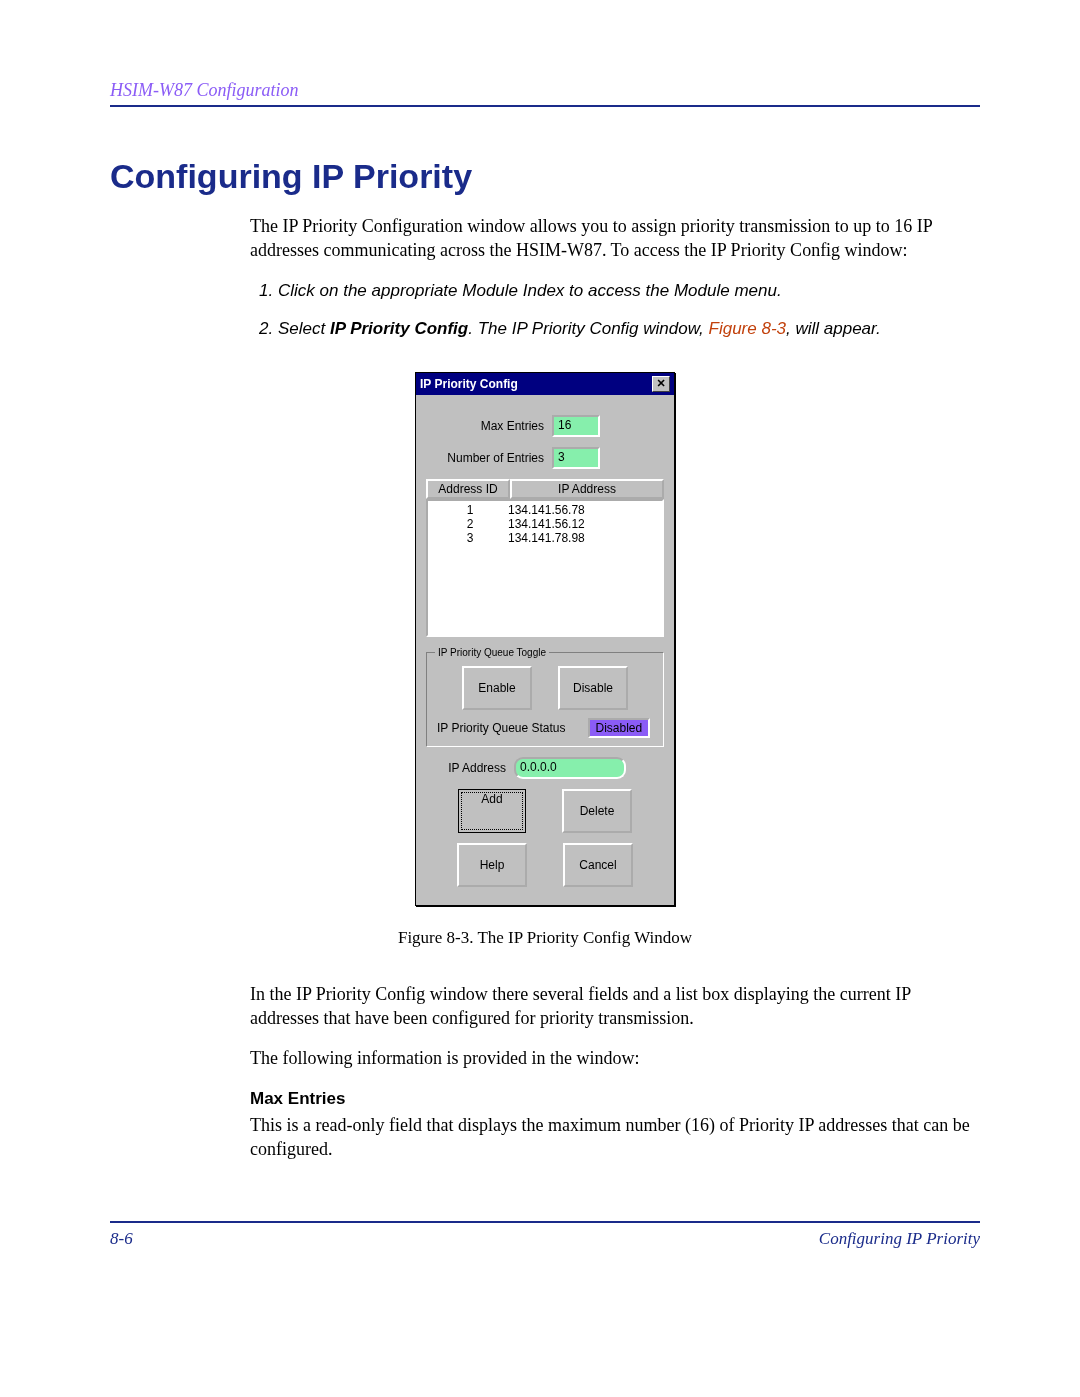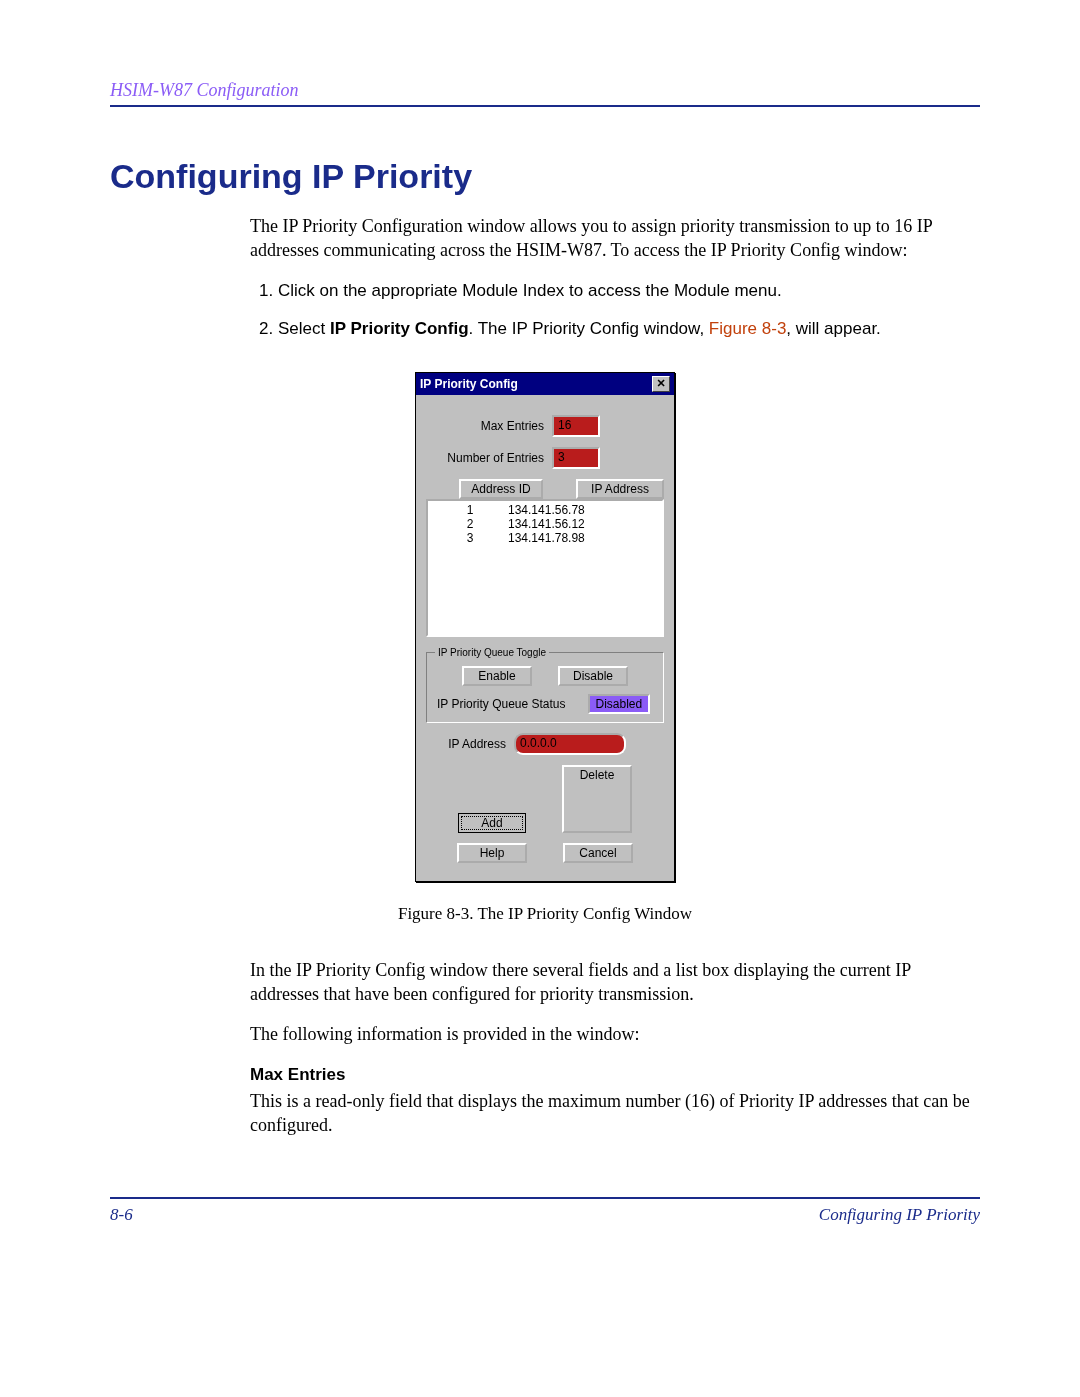--- a/index.html
+++ b/index.html
@@ -35,21 +35,21 @@
     line-height: 1.35;
   }
   .body-text p { margin: 0 0 16px 0; }
   ol.steps {
     margin: 0 0 20px 140px;
     padding-left: 28px;
     font-family: Arial, Helvetica, sans-serif;
     font-size: 17px;
     line-height: 1.45;
   }
-  ol.steps li { margin-bottom: 14px; }
+  ol.steps li { margin-bottom: 14px; font-style: italic; }
   .bold { font-weight: bold; }
   .fig-ref { color: #c2410c; }
   .figure-wrap {
     text-align: center;
     margin: 30px 0 20px 0;
   }
   .dialog {
     display: inline-block;
     width: 258px;
     background: #c0c0c0;
@@ -74,51 +74,50 @@
     border: 1px solid #fff;
     border-right-color:#404040; border-bottom-color:#404040;
     color:#000; font-weight:bold;
     font-size:11px; line-height:12px; text-align:center;
     font-family: Arial, sans-serif;
   }
   .dlg-body { padding: 10px 10px 14px 10px; }
   .row { display:flex; align-items:center; margin: 10px 0; }
   .row .lbl { flex: 0 0 118px; text-align:right; padding-right:8px; }
   .sunken {
-    background:#b91c1c;
+    background:#86efac;
     border:2px inset #fff;
     padding:1px 4px;
     min-width:36px; height:16px;
     font-size:12px;
     display:inline-block;
   }
   .field-wide { width: 100px; border-radius: 9px; }
   .btn {
     background:#c0c0c0;
     border:2px outset #fff;
-    padding:1px 0;
+    padding:13px 0;
     width:66px;
     text-align:center;
     font-size:12px;
     display:inline-block;
     cursor:default;
   }
-  .btn.focus { border:1px solid #000; padding:2px 0; position:relative;margin-top:48px; }
+  .btn.focus { border:1px solid #000; padding:2px 0; position:relative; }
   .btn.focus::after{
     content:""; position:absolute; inset:2px;
     border:1px dotted #000;
   }
   .header-row { display:flex; margin-top:6px; }
   .header-cell {
     background:#c0c0c0;
     border:2px outset #fff;
     text-align:center;
     font-size:12px;
     padding:1px 0;
-    margin-left:33px;
   }
   .hc1{ width:80px; } .hc2{ flex:1; }
   .listbox {
     background:#fff;
     border:2px inset #fff;
     height:130px;
     padding:2px 4px;
     font-size:12px;
     overflow:hidden;
   }

